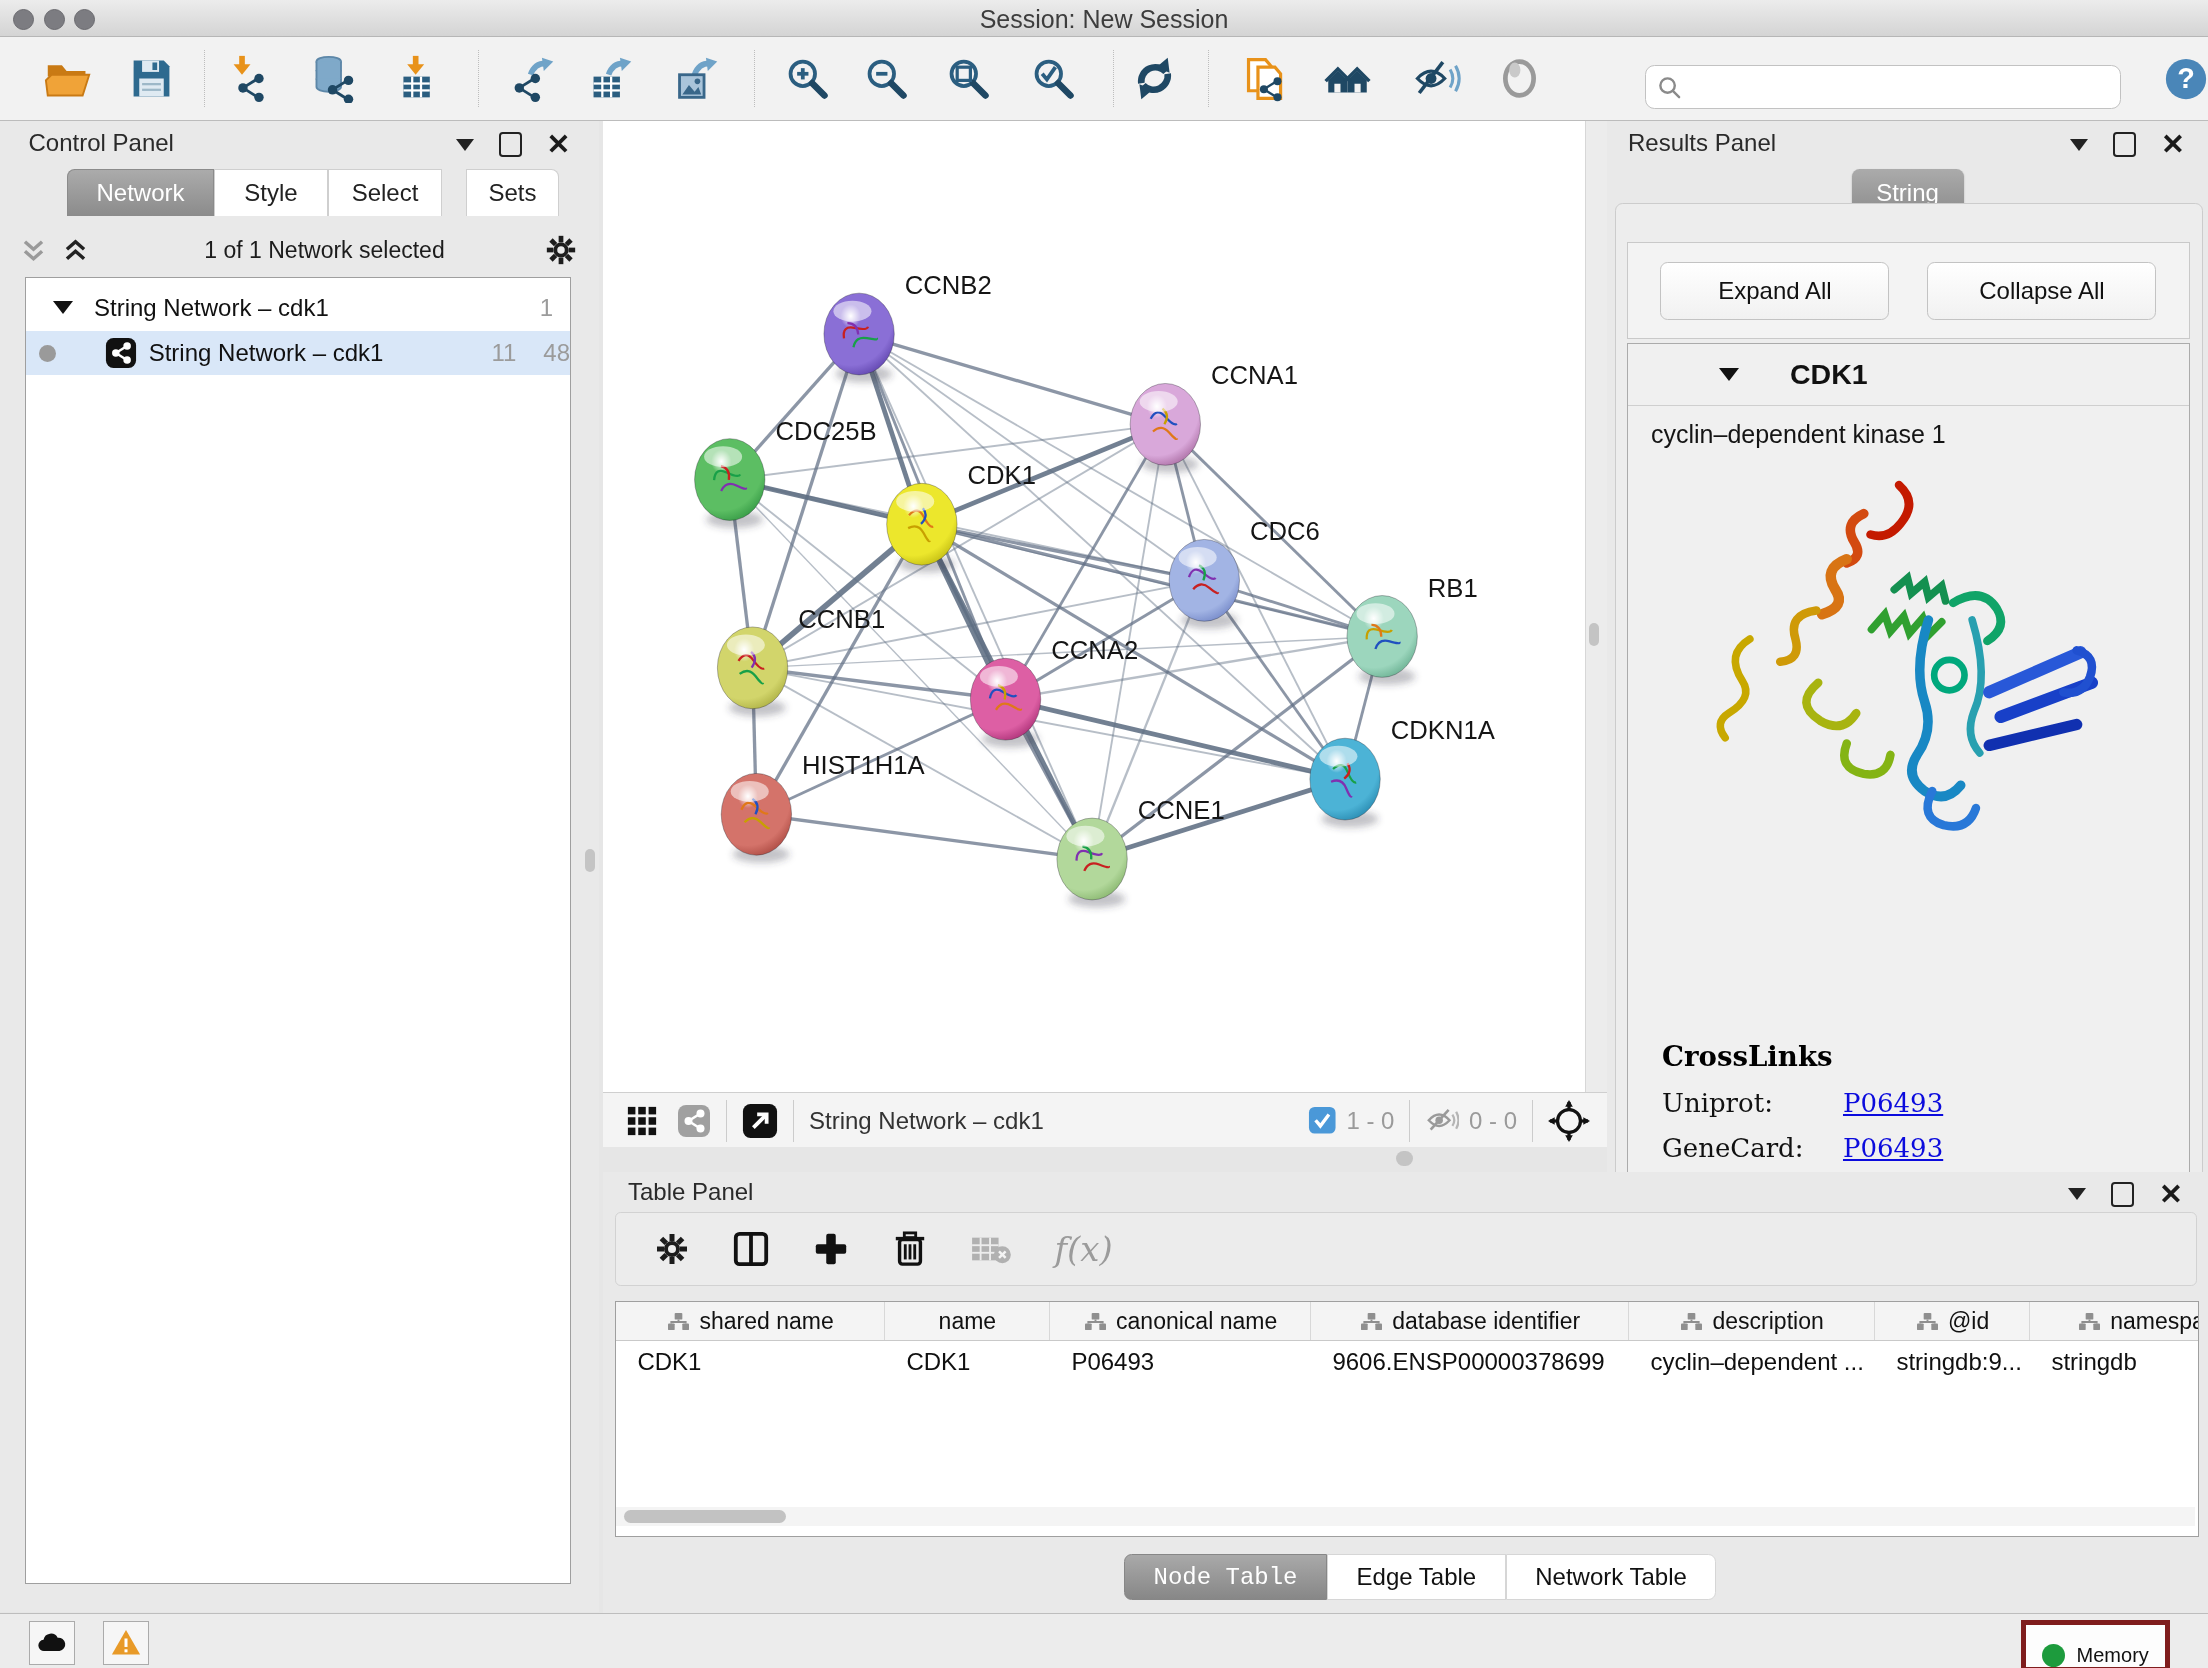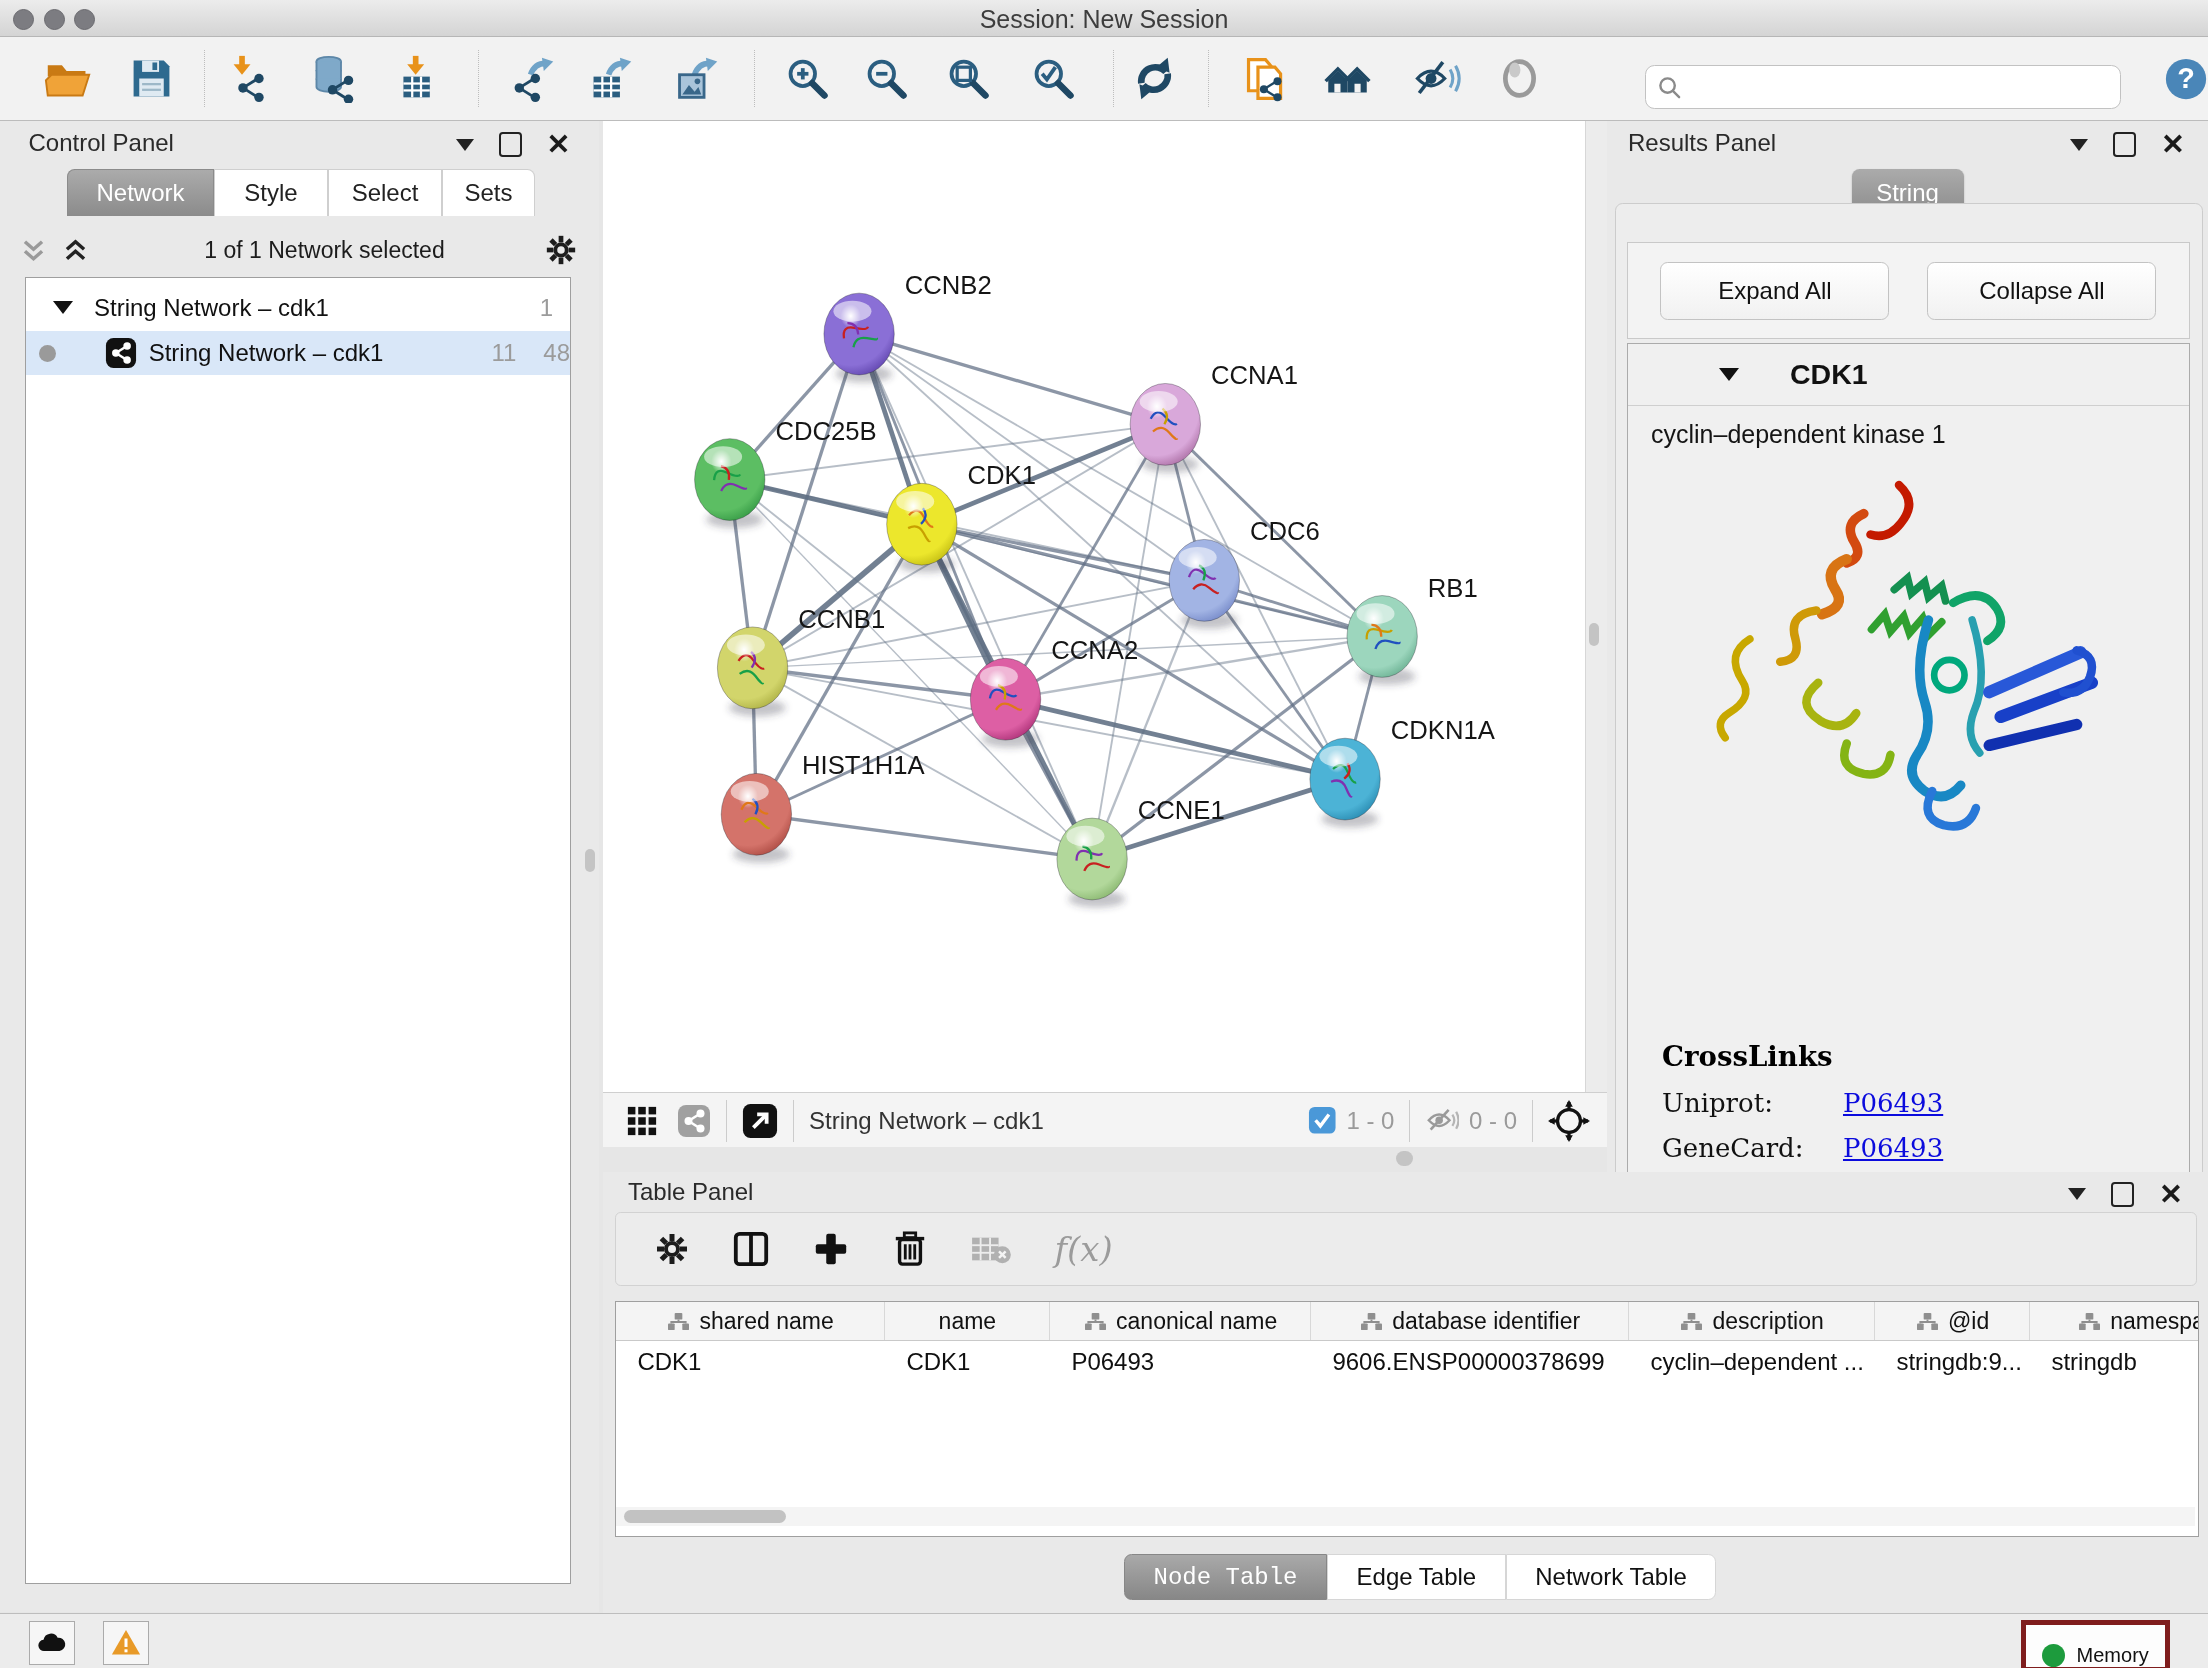--- a/index.html
+++ b/index.html
@@ -336,21 +336,21 @@
       <div class="panel-ctrls" style="right:28.5px;top:11.4px">
         <span class="pc-collapse"></span>
         <span class="pc-float"></span>
         <span class="pc-close">✕</span>
       </div>
     </div>
     <div class="cp-tabs" id="cp-tabs">
         <div class="tab first selected" style="width: 145px;">Network</div>
         <div class="tab" style="width: 112px;">Style</div>
         <div class="tab" style="width: 112px;">Select</div>
-        <div class="tab last" style="width: 91px;">Sets</div>
+        <div class="tab last" style="width: 91px; margin-left: 24px;">Sets</div>
       </div>
     <div class="cp-statusrow">
       <span class="chev">
         <svg width="25" height="28.5" viewBox="0 0 26 30">
             <polyline points="4,6 13,14 22,6" fill="none" stroke="#9a9a9a" stroke-width="3.6"></polyline>
             <polyline points="4,16 13,24 22,16" fill="none" stroke="#9a9a9a" stroke-width="3.6"></polyline>
           </svg>
       </span>
       <span class="chev">
         <svg width="25" height="28.5" viewBox="0 0 26 30">

